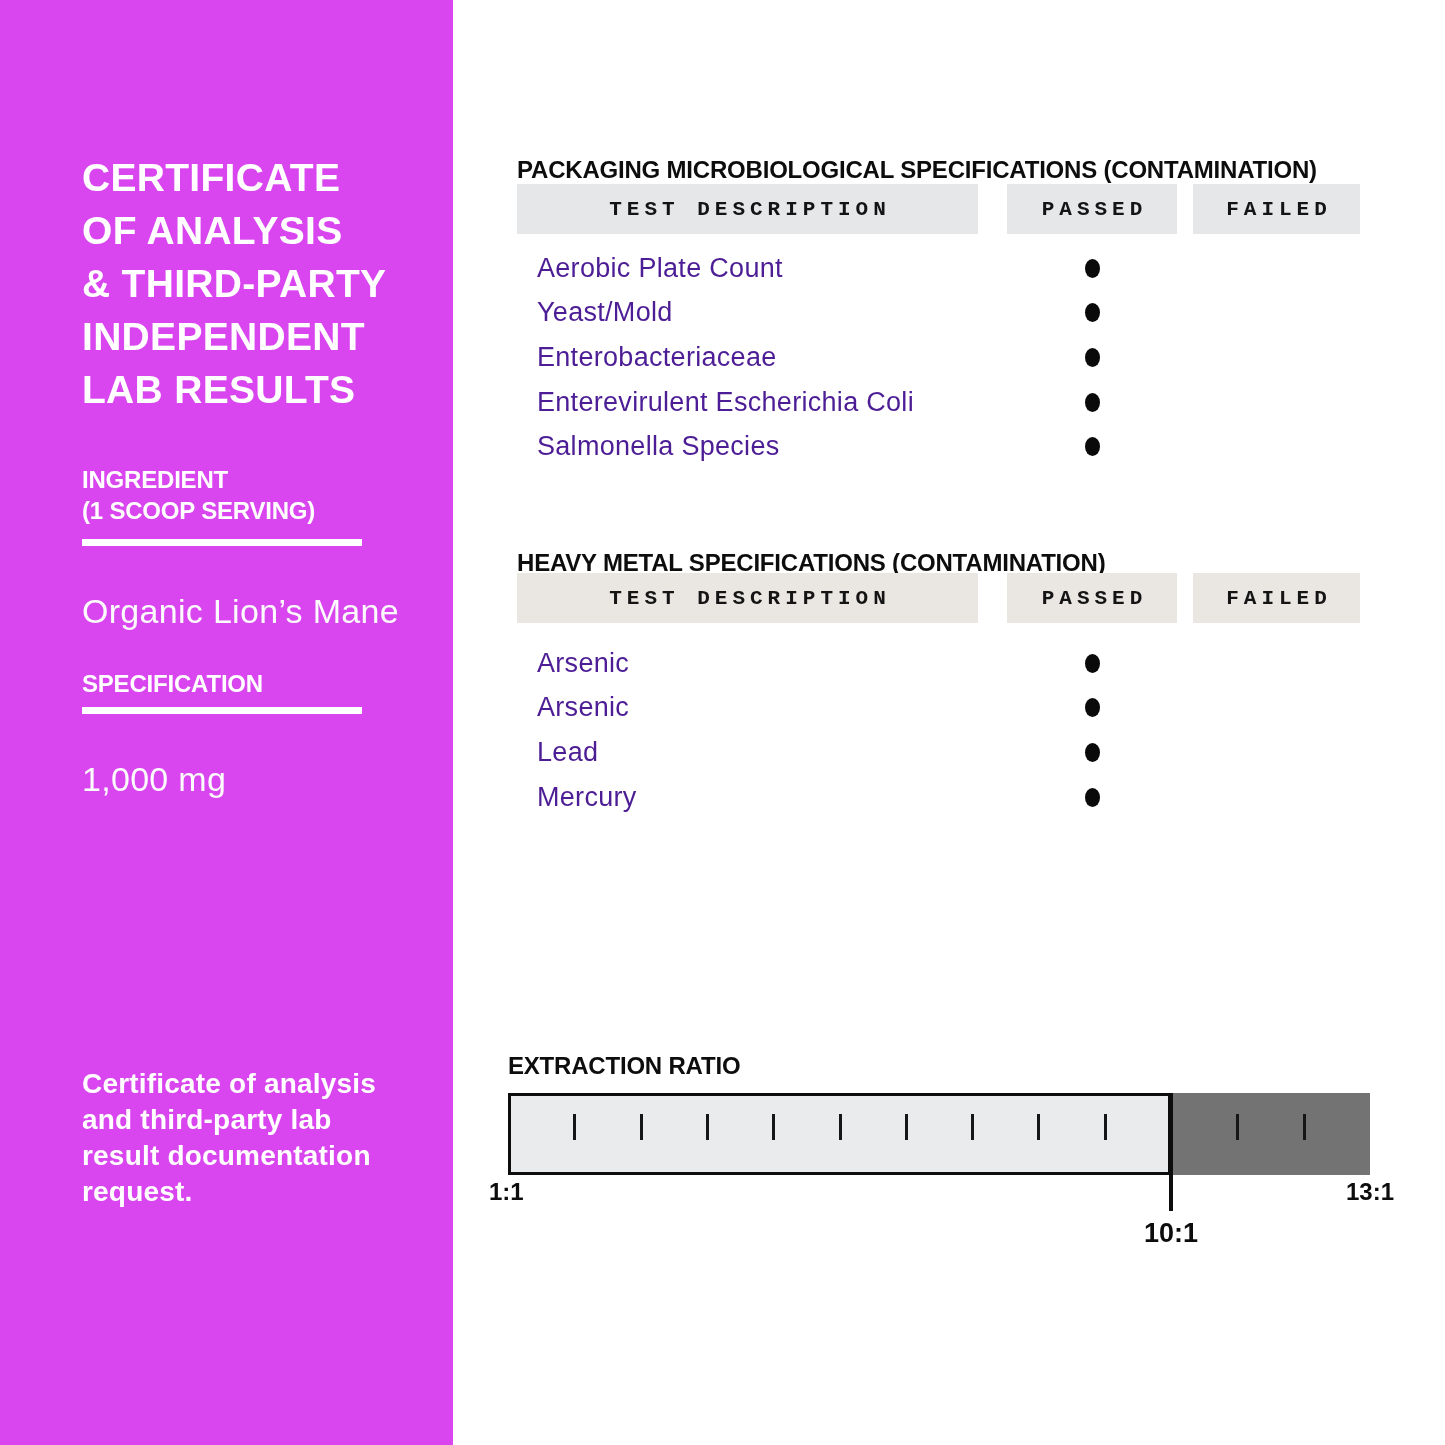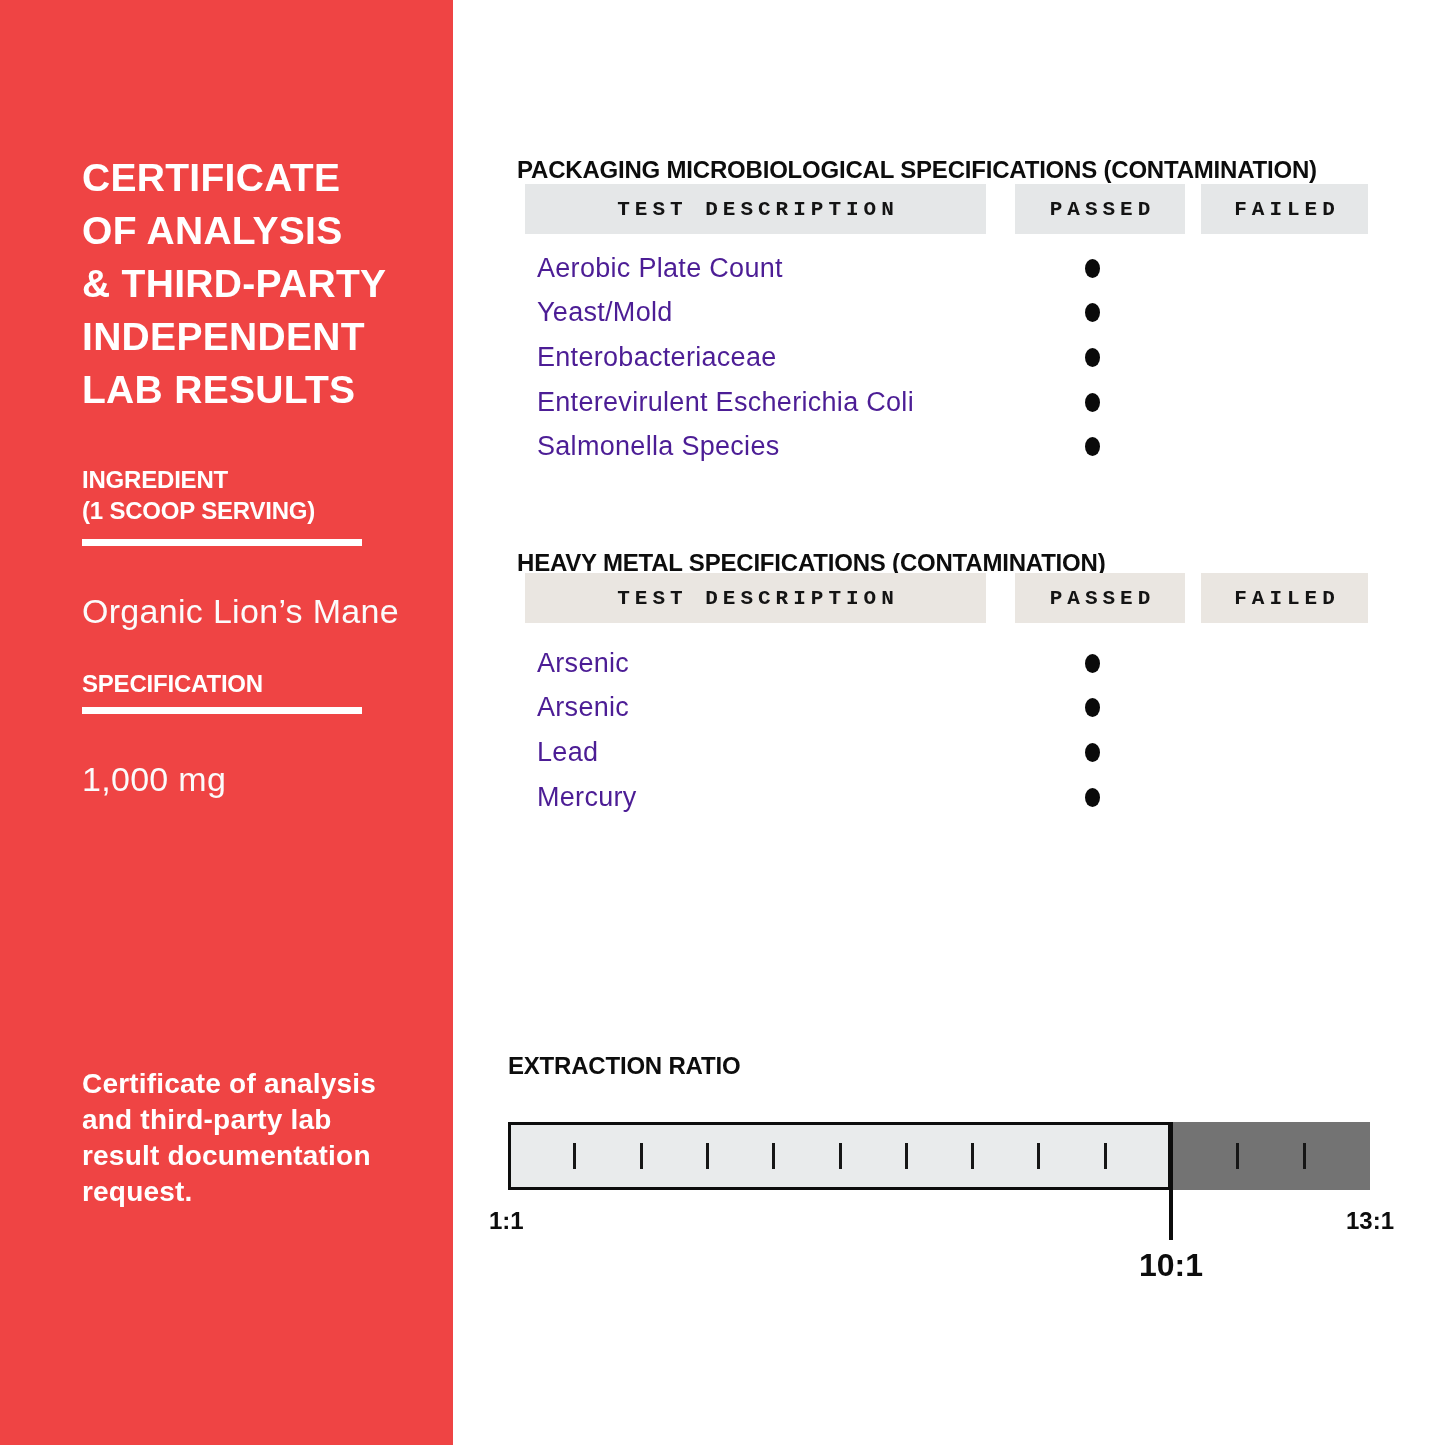--- a/index.html
+++ b/index.html
@@ -6,21 +6,21 @@
   body {
     width:1445px; height:1445px; position:relative;
     background:#ffffff; overflow:hidden;
     font-family:"Liberation Sans", sans-serif;
     color:#0e0e0e;
   }
 
   
   .sidebar {
     position:absolute; left:0; top:0; width:453px; height:1445px;
-    background:#ef4444; color:#ffffff;
+    background:#d946ef; color:#ffffff;
   }
   .sidebar-title {
     position:absolute; left:82px; top:125px; width:340px;
     font-size:39px; font-weight:bold; line-height:53px; letter-spacing:0.3px;
   }
   .sidebar-title span { display:block; }
   .label-sm {
     font-size:24px; font-weight:bold; line-height:31px; letter-spacing:-0.2px;
   }
   .ingredient-label { position:absolute; left:82px; top:464px; }
@@ -44,21 +44,21 @@
   
   .section-heading {
     position:absolute; font-size:24px; font-weight:bold; color:#0d0d0d;
     letter-spacing:-0.2px; white-space:nowrap;
   }
   .h-micro   { left:517px; top:136px; }
   .h-heavy   { left:517px; top:529px; }
   .h-extract { left:508px; top:1032px; }
 
   
-  .thead { position:absolute; left:8px; width:1164px; height:50px; }
+  .thead { position:absolute; left:0; width:1164px; height:50px; }
   .thead-1 { top:184px; }
   .thead-2 { top:573px; }
   .hbox {
     position:absolute; top:0; height:50px;
     display:flex; align-items:center; justify-content:center;
     font-family:"Liberation Mono", monospace; font-weight:bold;
     font-size:21px; letter-spacing:5px; color:#141414; white-space:nowrap;
     text-indent:5px; 
   }
   .hbox-desc { left:517px;  width:461px; }
@@ -70,21 +70,21 @@
   .trow .test {
     position:absolute; left:537px; top:0; line-height:45px;
     font-size:27px; color:#4c1d95; letter-spacing:0.3px; white-space:nowrap;
   }
   .dot {
     position:absolute; left:1085px; top:13px;
     width:15px; height:19px; border-radius:50%; background:#0a0a0a;
   }
 
   
-  .ratio-wrap { position:absolute; left:508px; top:1093px; width:862px; height:68px;margin-top:29px; }
+  .ratio-wrap { position:absolute; left:508px; top:1093px; width:862px; height:82px; }
   .ratio-light {
     position:absolute; left:0; top:0; width:76.92%; height:100%;
     background:#e9ebec; border:3px solid #0d0d0d; box-sizing:border-box;
   }
   .ratio-dark {
     position:absolute; left:76.92%; right:0; top:0; height:100%;
     background:#737373;
   }
   .tick {
     position:absolute; top:21px; width:3px; height:26px; background:#161616;
@@ -94,21 +94,21 @@
     background:#0d0d0d;
   }
   .ratio-end-label {
     position:absolute; top:85px; font-size:24px; font-weight:bold; color:#0d0d0d;
     white-space:nowrap;
   }
   .ratio-min { left:0; transform:translateX(-55%); }
   .ratio-max { left:100%; transform:translateX(-50%); }
   .ratio-value {
     position:absolute; left:76.92%; top:125px; transform:translateX(-50%);
-    font-size:32px; font-weight:bold; color:#0d0d0d; white-space:nowrap;
+    font-size:27px; font-weight:bold; color:#0d0d0d; white-space:nowrap;
   }
 </style>
 </head>
 <body>
 
 <aside class="sidebar">
   <h1 class="sidebar-title">
     <span>CERTIFICATE</span>
     <span>OF ANALYSIS</span>
     <span>&amp; THIRD-PARTY</span>

